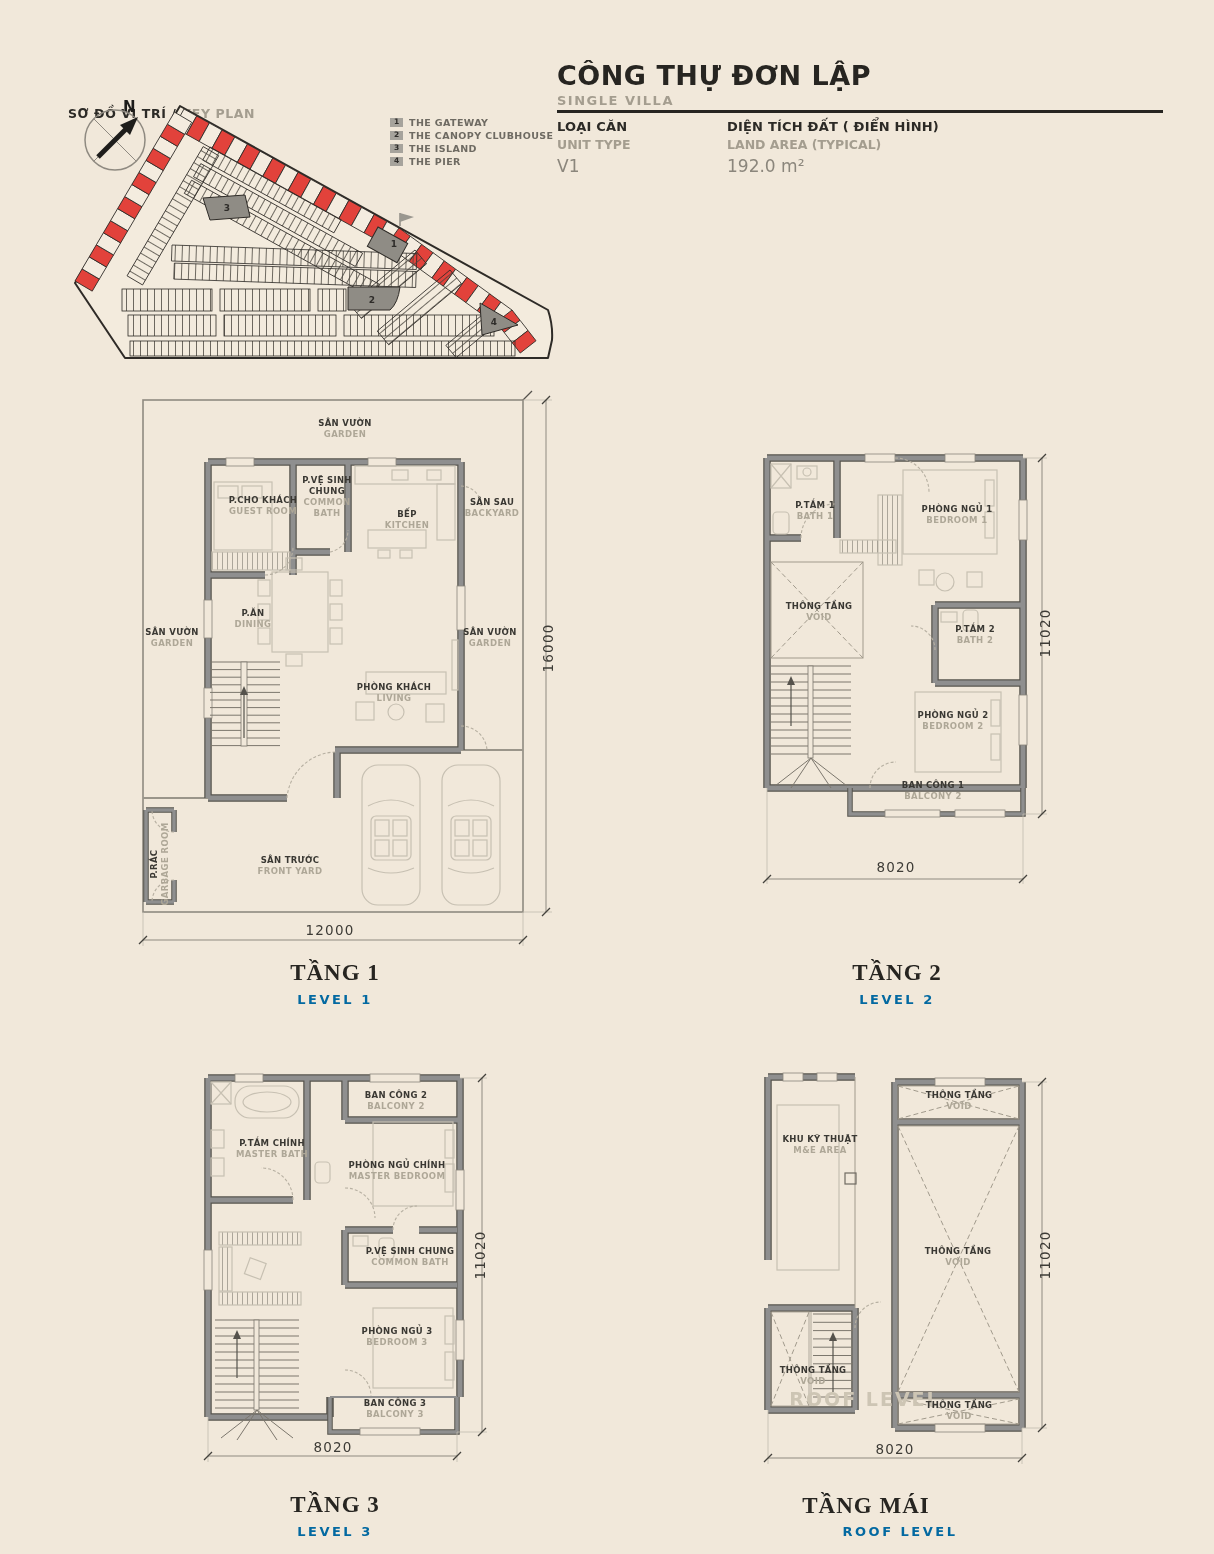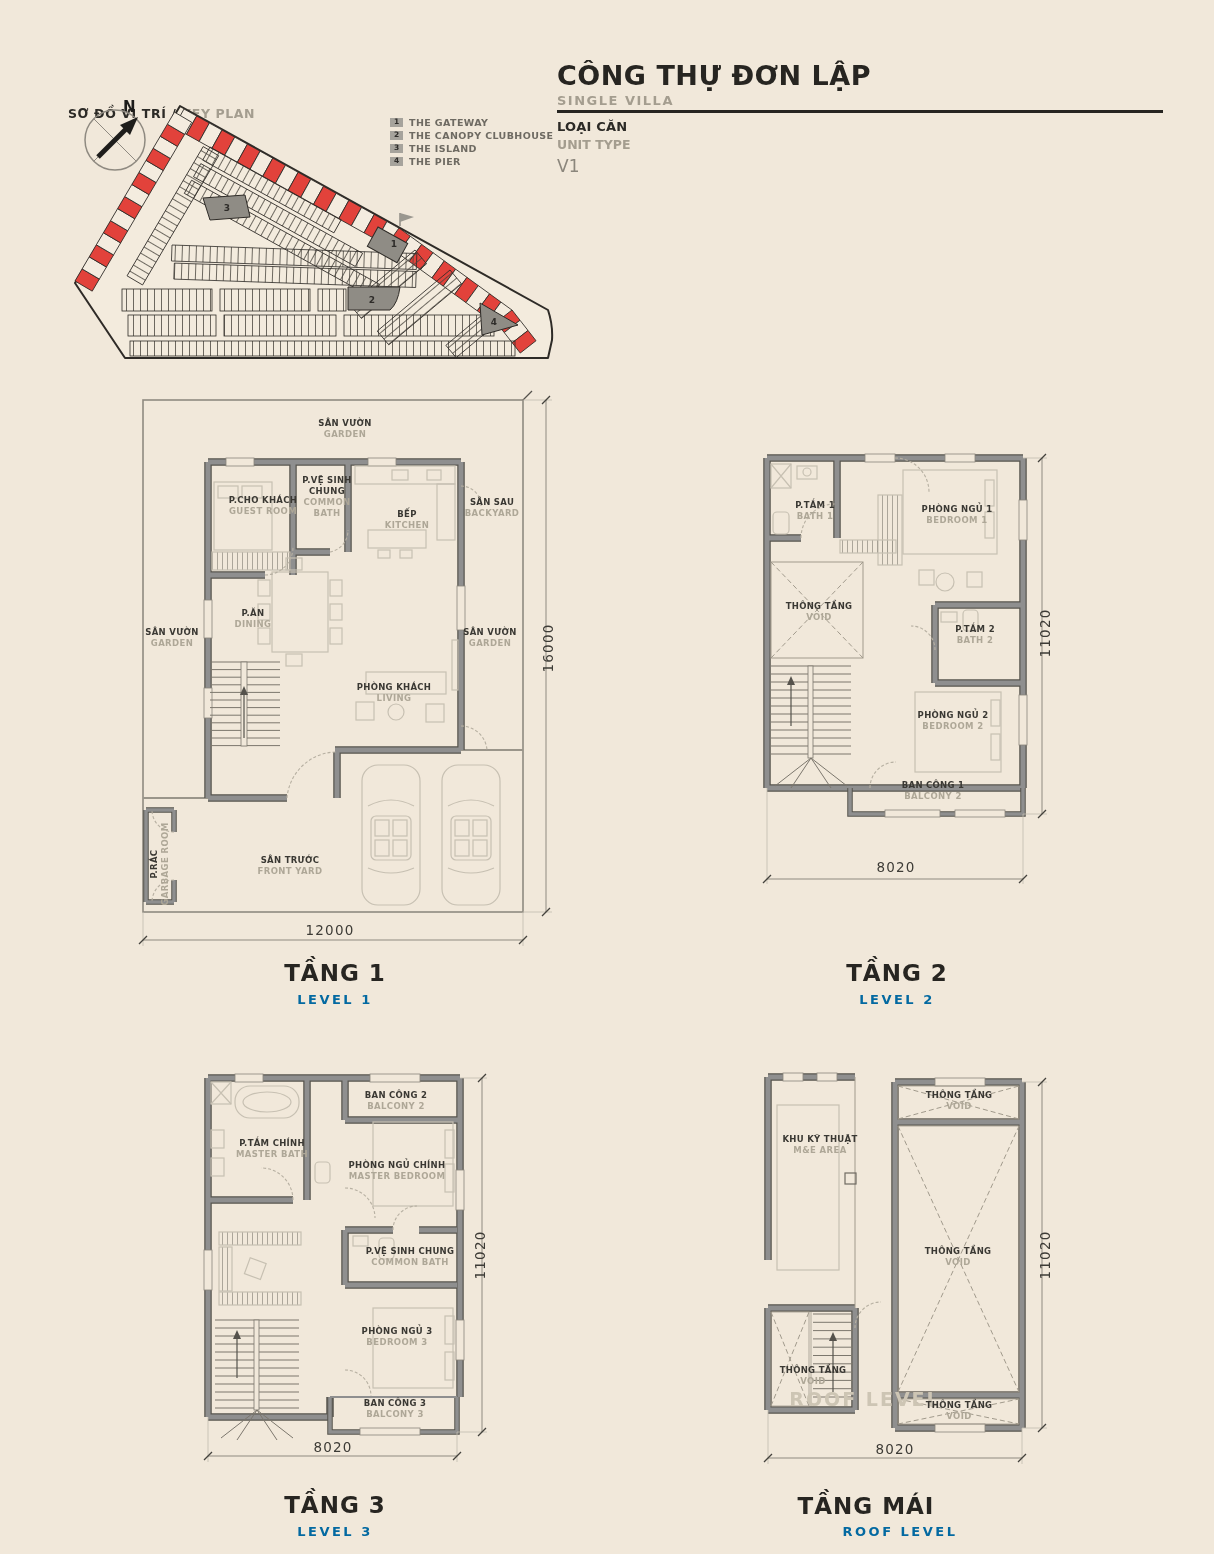--- a/index.html
+++ b/index.html
@@ -25,21 +25,21 @@
   .spec .val{font-size:17px;color:#8b867c;margin-top:4px;}
   
   .rl{position:absolute;transform:translate(-50%,-50%);text-align:center;line-height:1.3;pointer-events:none;}
   .rl .vi{font-size:8.5px;font-weight:bold;color:#3a3833;letter-spacing:.3px;white-space:nowrap;}
   .rl .en{font-size:8.5px;font-weight:bold;color:#aea797;letter-spacing:.4px;white-space:nowrap;}
   .rl.wrap .vi,.rl.wrap .en{white-space:normal;}
   .rl.wrap{width:58px;}
   .rl.vert{transform:translate(-50%,-50%) rotate(-90deg);}
   .dim{position:absolute;transform:translate(-50%,-50%);font-size:13.5px;color:#3d3b36;letter-spacing:1.2px;white-space:nowrap;}
   .dim.vert{transform:translate(-50%,-50%) rotate(-90deg);}
-  .plan-title{position:absolute;transform:translate(-50%,-50%);font-size:23px;font-weight:800;color:#272521;letter-spacing:1px;white-space:nowrap;}
+  .plan-title{position:absolute;transform:translate(-50%,-50%);font-size:23px;font-weight:800;color:#272521;letter-spacing:1px;white-space:nowrap;font-family:Liberation Serif, serif;}
   .plan-sub{position:absolute;transform:translate(-50%,-50%);font-size:13px;font-weight:bold;color:#0369a1;letter-spacing:2.5px;white-space:nowrap;}
   .watermark{position:absolute;transform:translate(-50%,-50%);font-size:19px;font-weight:bold;color:#cdc5b4;letter-spacing:2px;white-space:nowrap;}
   svg{display:block;}
 </style>
 </head>
 <body>
 
 <div id="sheet">
 
   <div class="kp-title" style="left:68px;top:70px;margin-top:36px;"><span>SƠ ĐỒ VỊ TRÍ /</span><span class="muted"> KEY PLAN</span></div>
@@ -189,20 +189,25 @@
     </g>
   </svg>
 
   <div class="hd-title" style="left:557px;top:60px;">CÔNG THỰ ĐƠN LẬP</div>
   <div class="hd-sub" style="left:557px;top:93px;">SINGLE VILLA</div>
   <div class="hd-rule" style="left:557px;top:110px;width:606px;"></div>
   <div class="spec" style="left:557px;top:119px;">
     <div class="vi">LOẠI CĂN</div>
     <div class="en">UNIT TYPE</div>
     <div class="val">V1</div>
+  </div>
+  <div class="spec" style="left:727px;top:119px;">
+    <div class="vi">DIỆN TÍCH ĐẤT ( ĐIỂN HÌNH)</div>
+    <div class="en">LAND AREA (TYPICAL)</div>
+    <div class="val">192.0 m²</div>
   </div>
 
   <svg class="abs" style="left:130px;top:390px;" width="430" height="570" viewBox="0 0 430 570">
     <defs>
       <pattern id="hv1" width="5" height="20" patternUnits="userSpaceOnUse">
           <path d="M2.5,0 V20" stroke="#9b958a" stroke-width="0.8"></path>
         </pattern>
       <g id="car" stroke="#c7c0b2" fill="none" stroke-width="1.2">
         <rect x="1" y="1" width="58" height="140" rx="16"></rect>
         <path d="M7,42 Q30,30 53,42 M7,104 Q30,114 53,104"></path>

